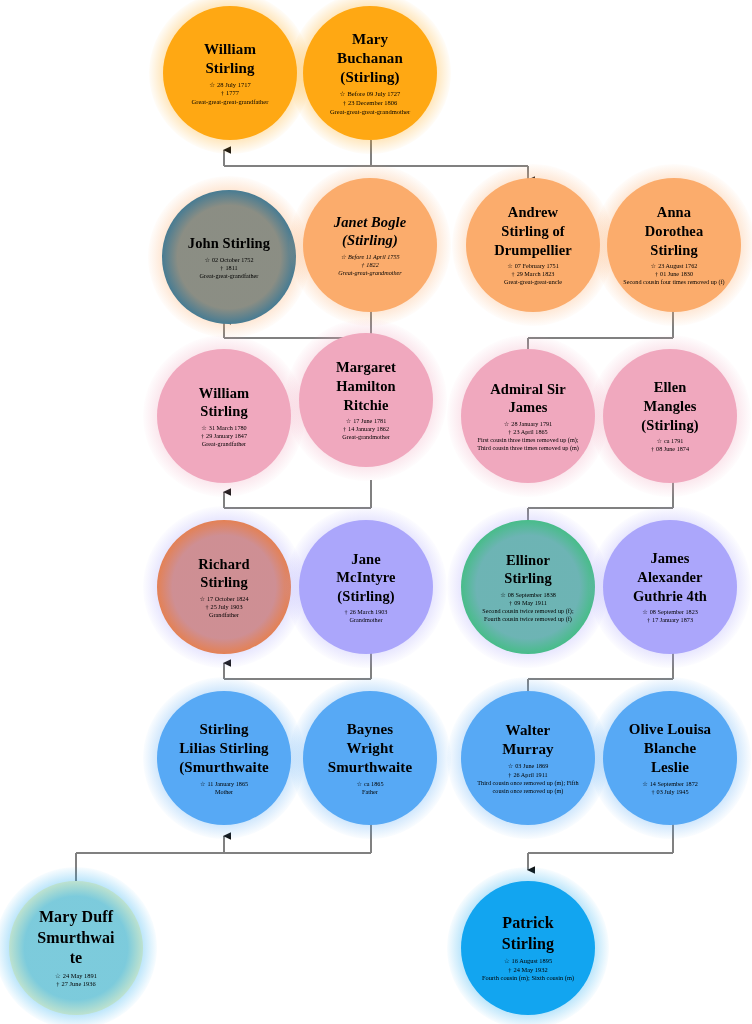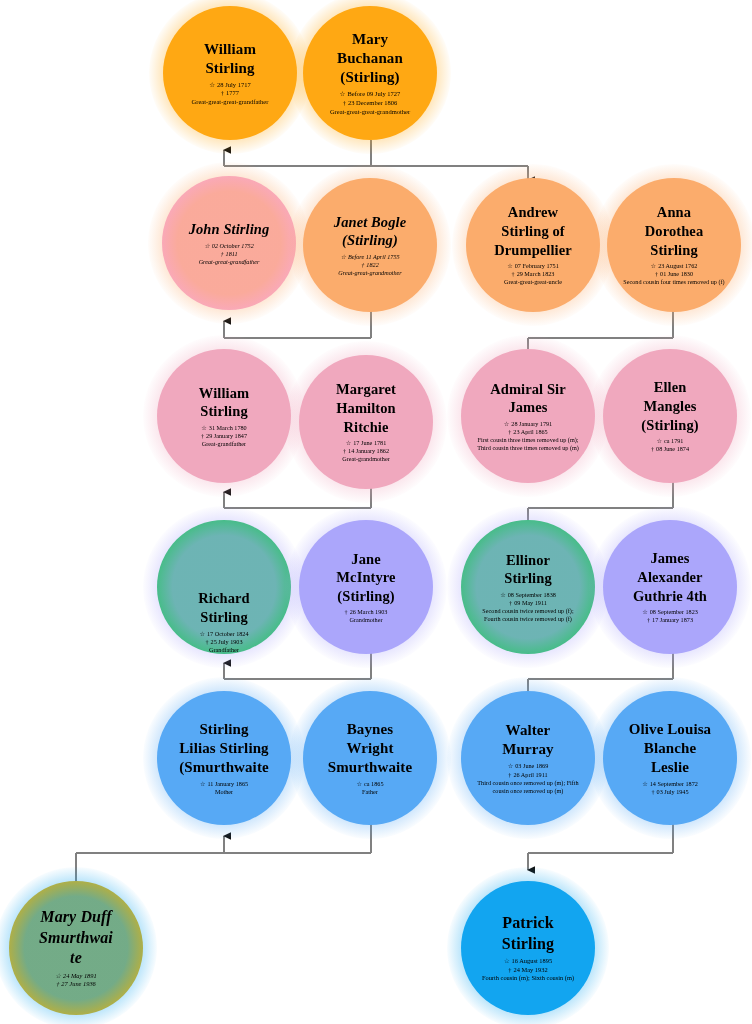--- a/index.html
+++ b/index.html
@@ -177,21 +177,21 @@
         <div class="n-line">(Stirling)</div>
       </div>
       <div class="n-meta">
         <div class="n-line"><span class="sym">☆</span><span>Before 09 July 1727</span></div>
         <div class="n-line"><span class="sym">†</span><span>23 December 1806</span></div>
         <div class="n-rel">Great-great-great-grandmother</div>
       </div>
     </div>
   </div>
 
-  <div class="node r2" style="left:162px; top:176px; width:134px; height:134px; background:#f9a8d4;font-style:italic;">
+  <div class="node r2" style="left:162px; top:190px; width:134px; height:134px; background:#0369a1;">
     <span class="halo" style="background:radial-gradient(circle, rgba(251,172,108,0.55) 45%, rgba(251,172,108,0) 72%);"></span>
     <div class="node-inner">
       <div class="n-name">
         <div class="n-line">John Stirling</div>
       </div>
       <div class="n-meta">
         <div class="n-line"><span class="sym">☆</span><span>02 October 1752</span></div>
         <div class="n-line"><span class="sym">†</span><span>1811</span></div>
         <div class="n-rel">Great-great-grandfather</div>
       </div>
@@ -253,21 +253,21 @@
         <div class="n-line">Stirling</div>
       </div>
       <div class="n-meta">
         <div class="n-line"><span class="sym">☆</span><span>31 March 1780</span></div>
         <div class="n-line"><span class="sym">†</span><span>29 January 1847</span></div>
         <div class="n-rel">Great-grandfather</div>
       </div>
     </div>
   </div>
 
-  <div class="node r3" style="left:299px; top:355px; width:134px; height:134px; background:#F0A8BE;">
+  <div class="node r3" style="left:299px; top:333px; width:134px; height:134px; background:#F0A8BE;">
     <span class="halo" style="background:radial-gradient(circle, rgba(240,168,190,0.55) 45%, rgba(240,168,190,0) 72%);"></span>
     <div class="node-inner">
       <div class="n-name">
         <div class="n-line">Margaret</div>
         <div class="n-line">Hamilton</div>
         <div class="n-line">Ritchie</div>
       </div>
       <div class="n-meta">
         <div class="n-line"><span class="sym">☆</span><span>17 June 1781</span></div>
         <div class="n-line"><span class="sym">†</span><span>14 January 1862</span></div>
@@ -300,21 +300,21 @@
         <div class="n-line">(Stirling)</div>
       </div>
       <div class="n-meta">
         <div class="n-line"><span class="sym">☆</span><span>ca 1791</span></div>
         <div class="n-line"><span class="sym">†</span><span>08 June 1874</span></div>
 
       </div>
     </div>
   </div>
 
-  <div class="node r4" style="left:157px; top:520px; width:134px; height:134px; background:#22c55e;justify-content:flex-end;">
+  <div class="node r4" style="left:157px; top:520px; width:134px; height:134px; background:#f97316;">
     <span class="halo" style="background:radial-gradient(circle, rgba(171,166,251,0.55) 45%, rgba(171,166,251,0) 72%);"></span>
     <div class="node-inner">
       <div class="n-name">
         <div class="n-line">Richard</div>
         <div class="n-line">Stirling</div>
       </div>
       <div class="n-meta">
         <div class="n-line"><span class="sym">☆</span><span>17 October 1824</span></div>
         <div class="n-line"><span class="sym">†</span><span>25 July 1903</span></div>
         <div class="n-rel">Grandfather</div>
@@ -422,21 +422,21 @@
         <div class="n-line">Leslie</div>
       </div>
       <div class="n-meta">
         <div class="n-line"><span class="sym">☆</span><span>14 September 1872</span></div>
         <div class="n-line"><span class="sym">†</span><span>03 July 1945</span></div>
 
       </div>
     </div>
   </div>
 
-  <div class="node r6" style="left:9px; top:881px; width:134px; height:134px; background:#eab308;font-style:italic;">
+  <div class="node r6" style="left:9px; top:881px; width:134px; height:134px; background:#fef9c3;">
     <span class="halo" style="background:radial-gradient(circle, rgba(18,165,240,0.55) 45%, rgba(18,165,240,0) 72%);"></span>
     <div class="node-inner">
       <div class="n-name">
         <div class="n-line">Mary Duff</div>
         <div class="n-line">Smurthwai</div>
         <div class="n-line">te</div>
       </div>
       <div class="n-meta">
         <div class="n-line"><span class="sym">☆</span><span>24 May 1891</span></div>
         <div class="n-line"><span class="sym">†</span><span>27 June 1936</span></div>

